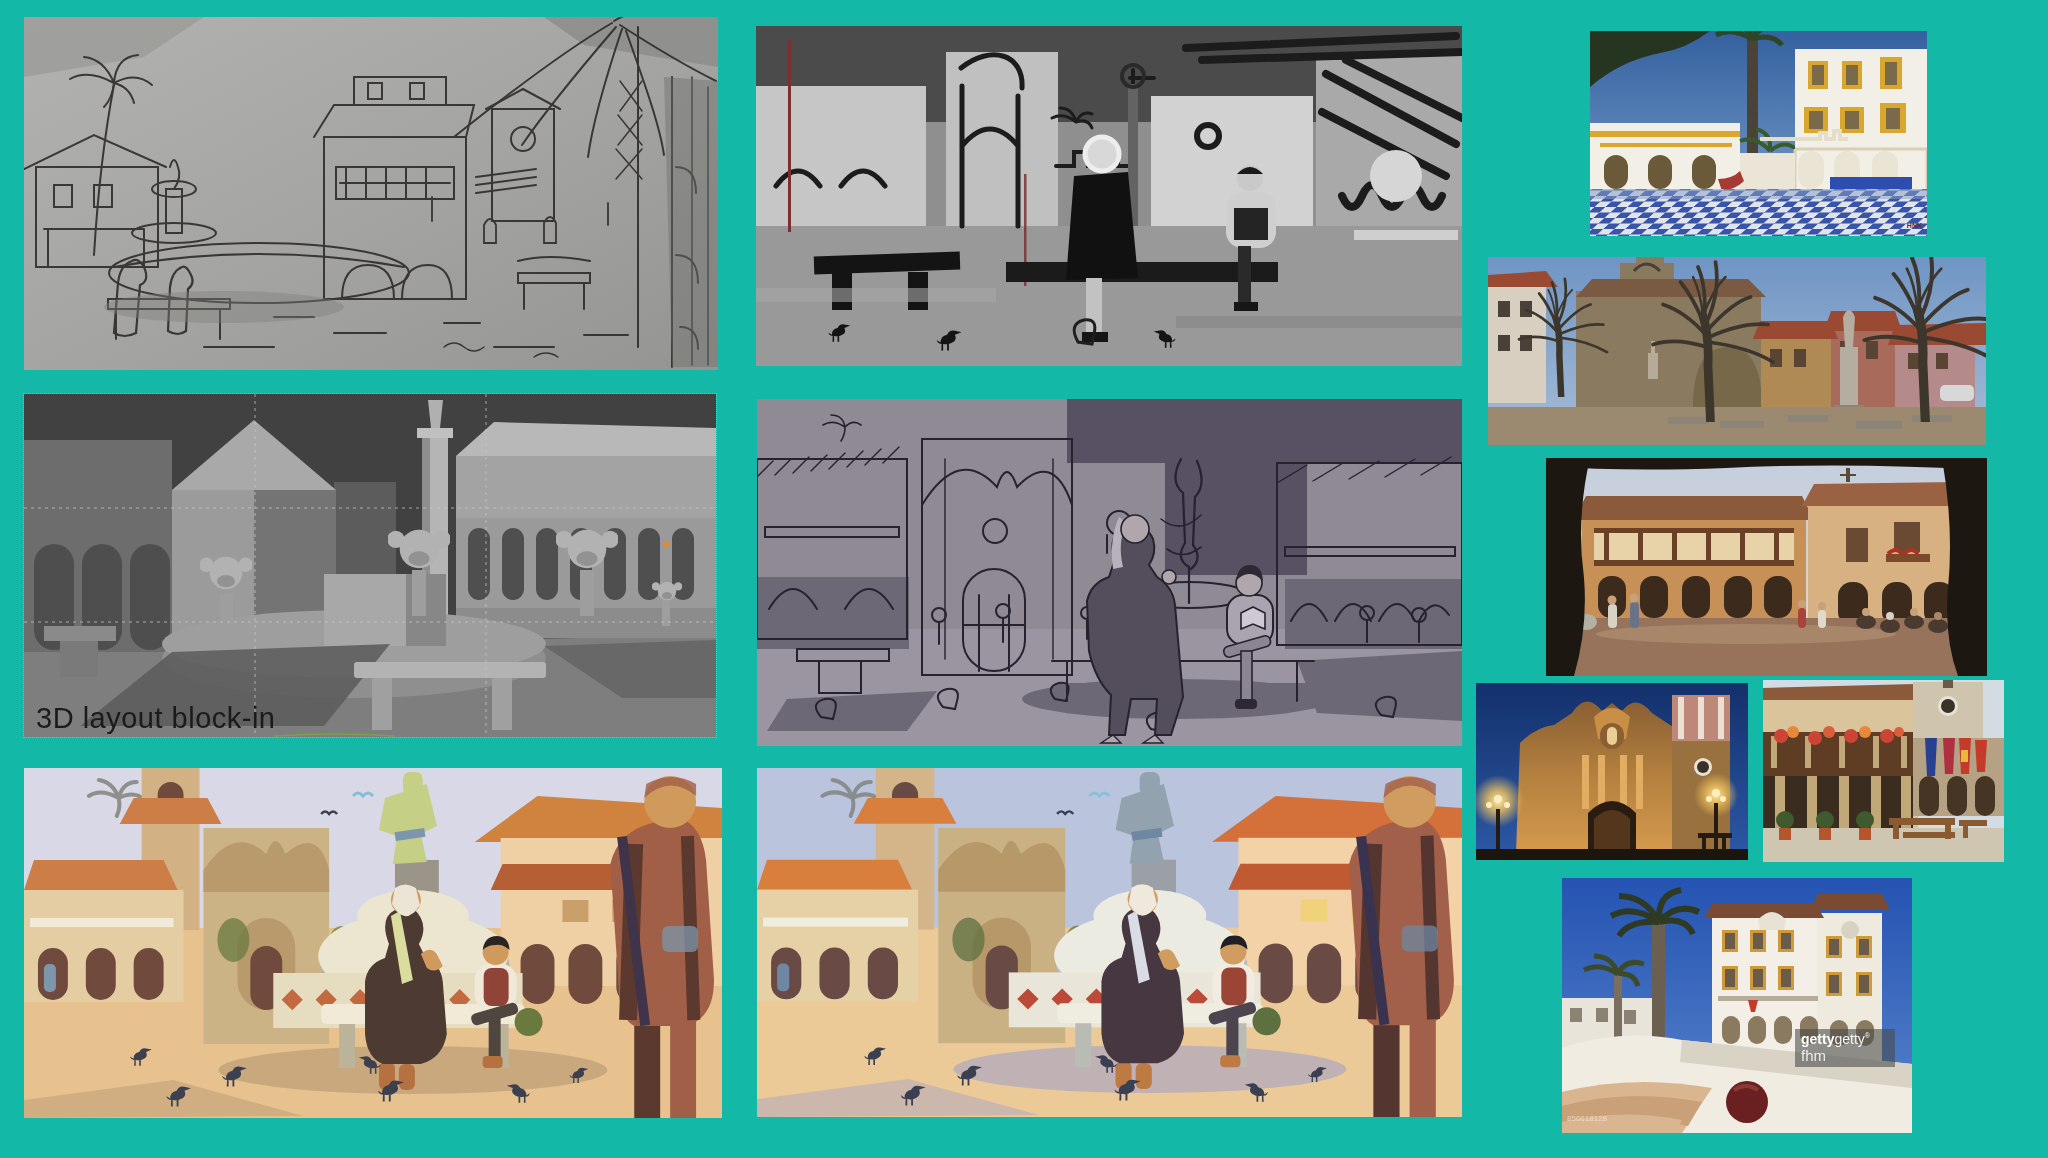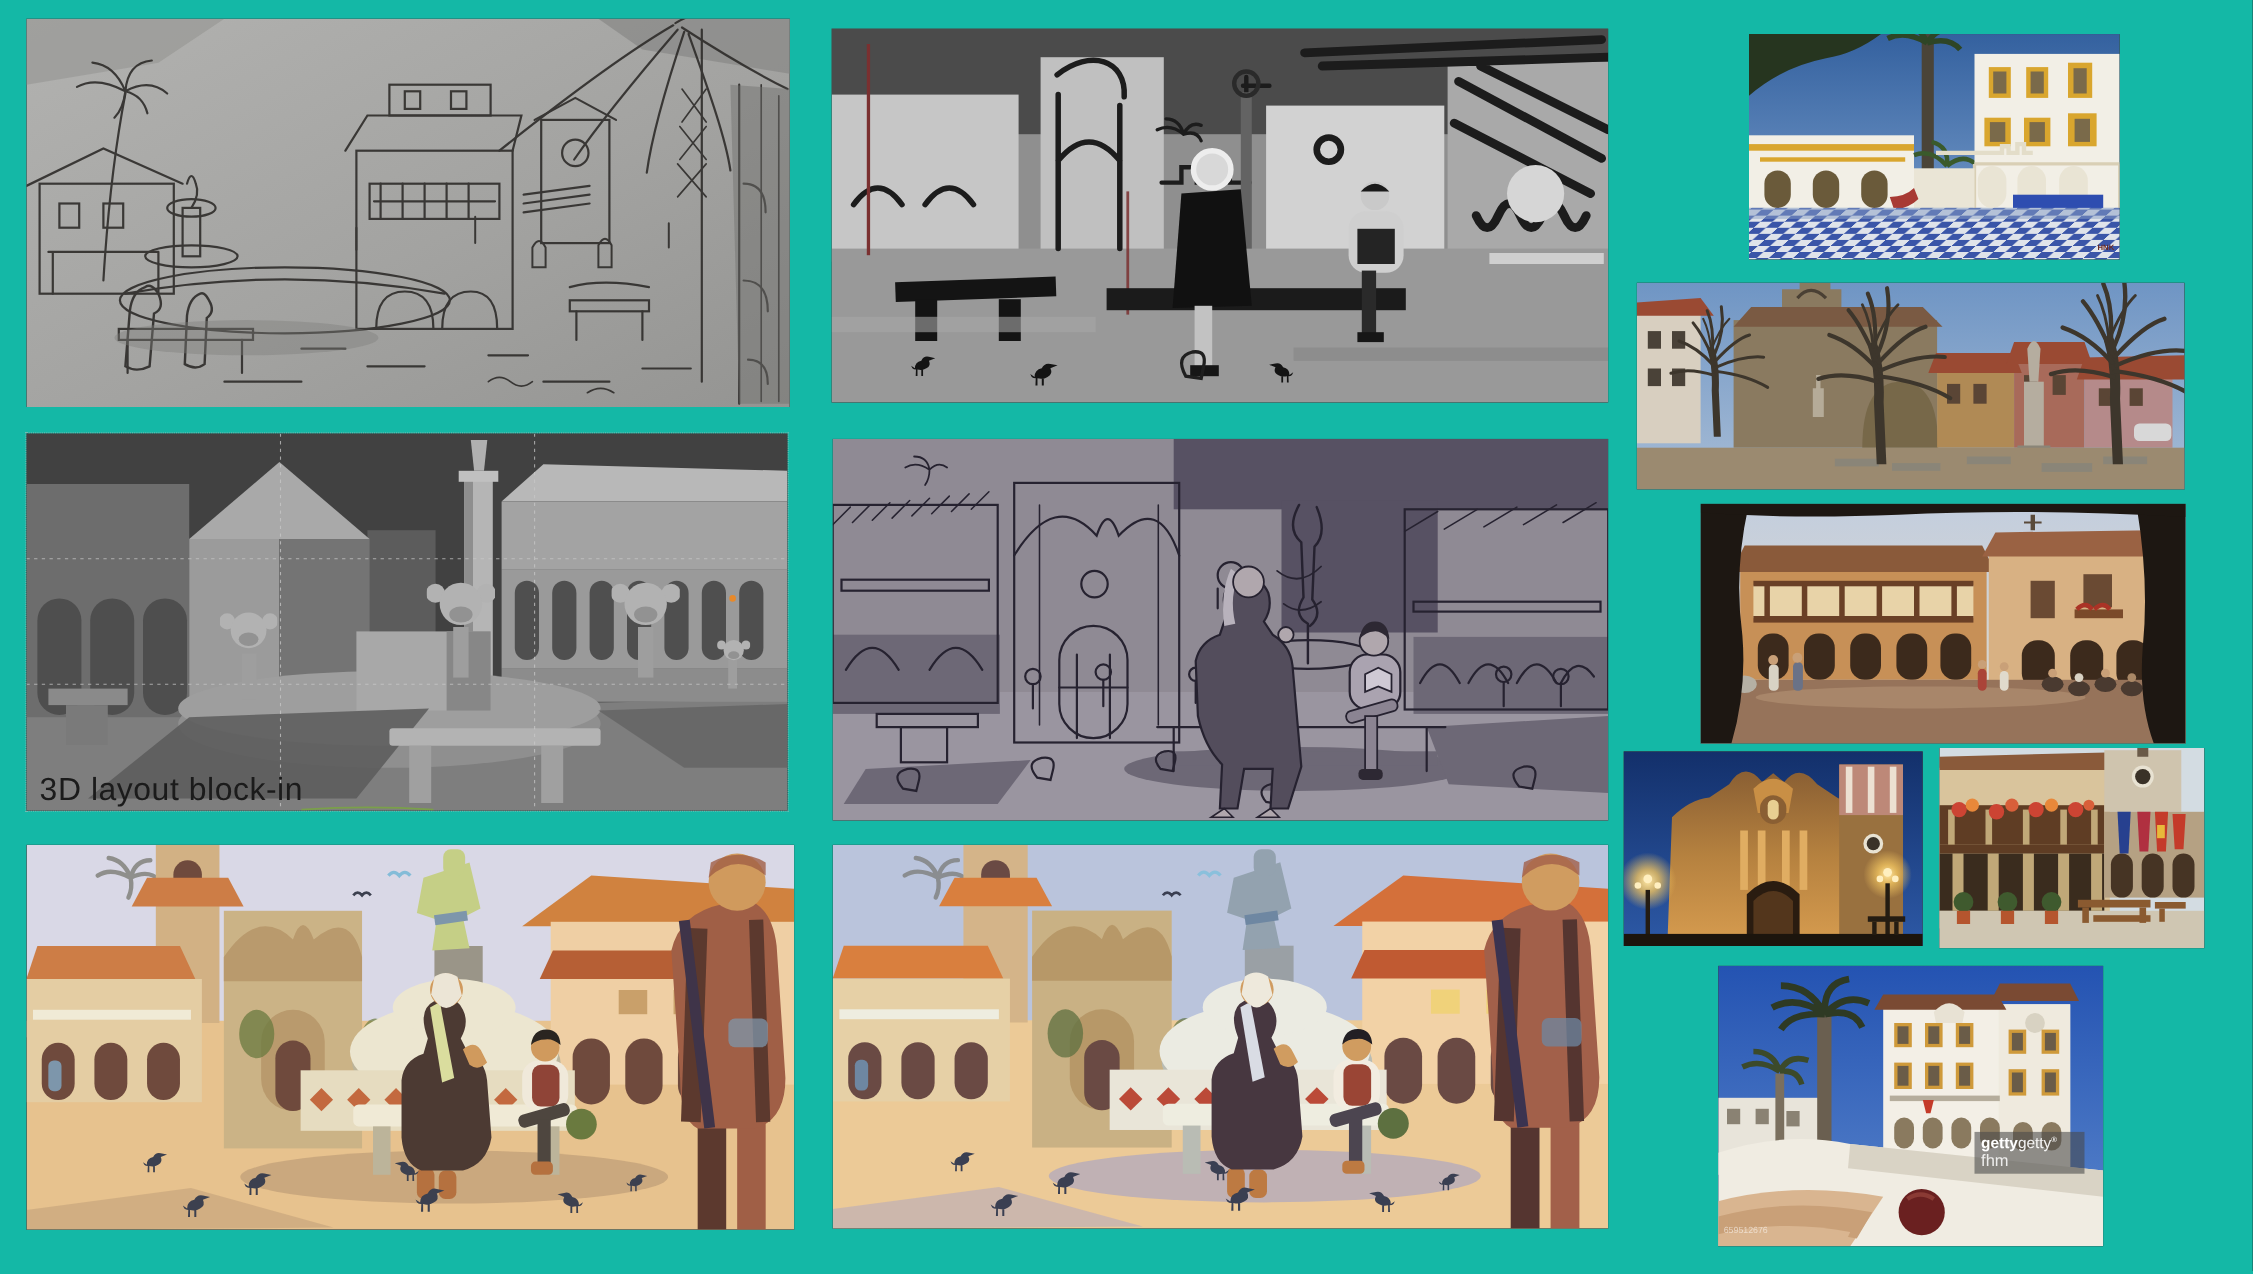--- a/index.html
+++ b/index.html
@@ -782,16 +782,16 @@
       <path d="M0 214 Q70 196 150 210 L120 255 L0 255 Z" fill="#d9b590"></path>
       <path d="M0 228 Q66 210 140 224 L126 248 Q70 236 0 250 Z" fill="#c9a078"></path>
       <path d="M0 244 Q60 230 120 242 L114 255 L0 255 Z" fill="#d9b590"></path>
       <circle cx="185" cy="224" r="21" fill="#6a2020"></circle>
       <path d="M172 212 q12 -8 24 0" stroke="#8a3a34" stroke-width="4" fill="none"></path>
     </svg>
     <div class="getty-band">
       <div class="getty-line"><span class="g-bold">getty</span><span class="g-light">getty</span><span class="g-reg">®</span></div>
       <div class="getty-credit">fhm</div>
     </div>
-    <div class="asset-id">659512676</div>
+    <div class="asset-id">856618128</div>
   </figure>
 
 </div>
 
 </body></html>

